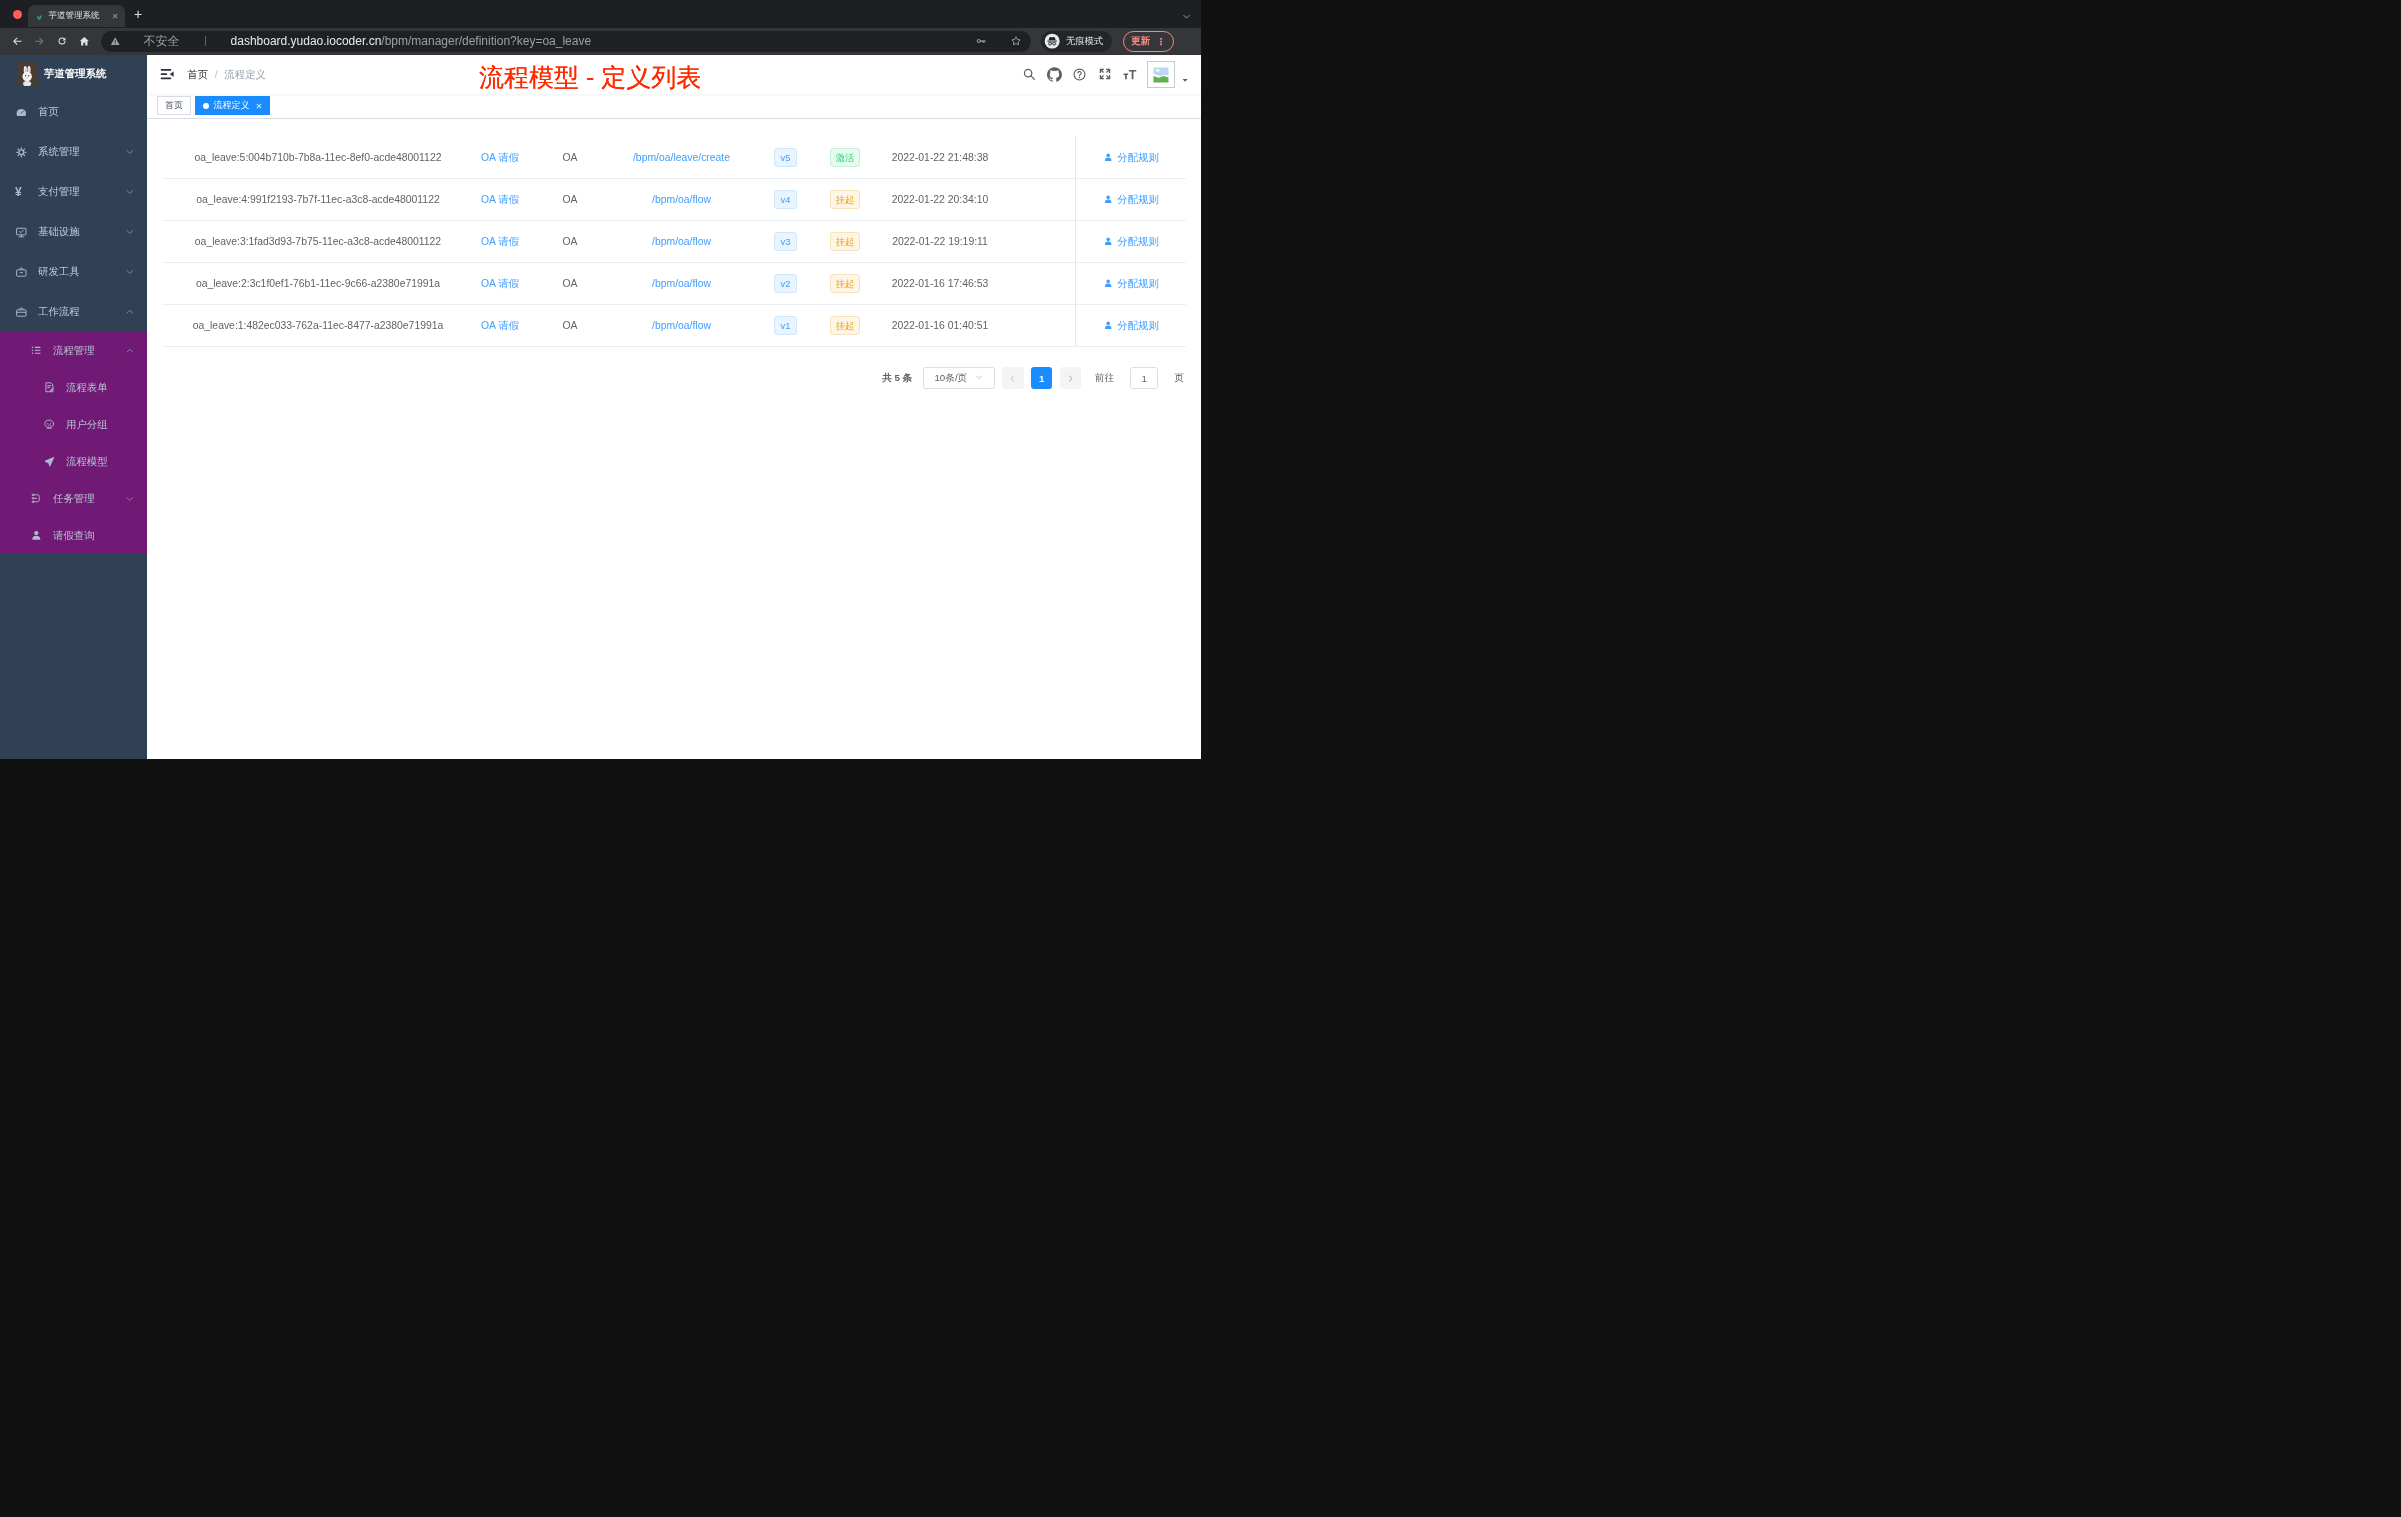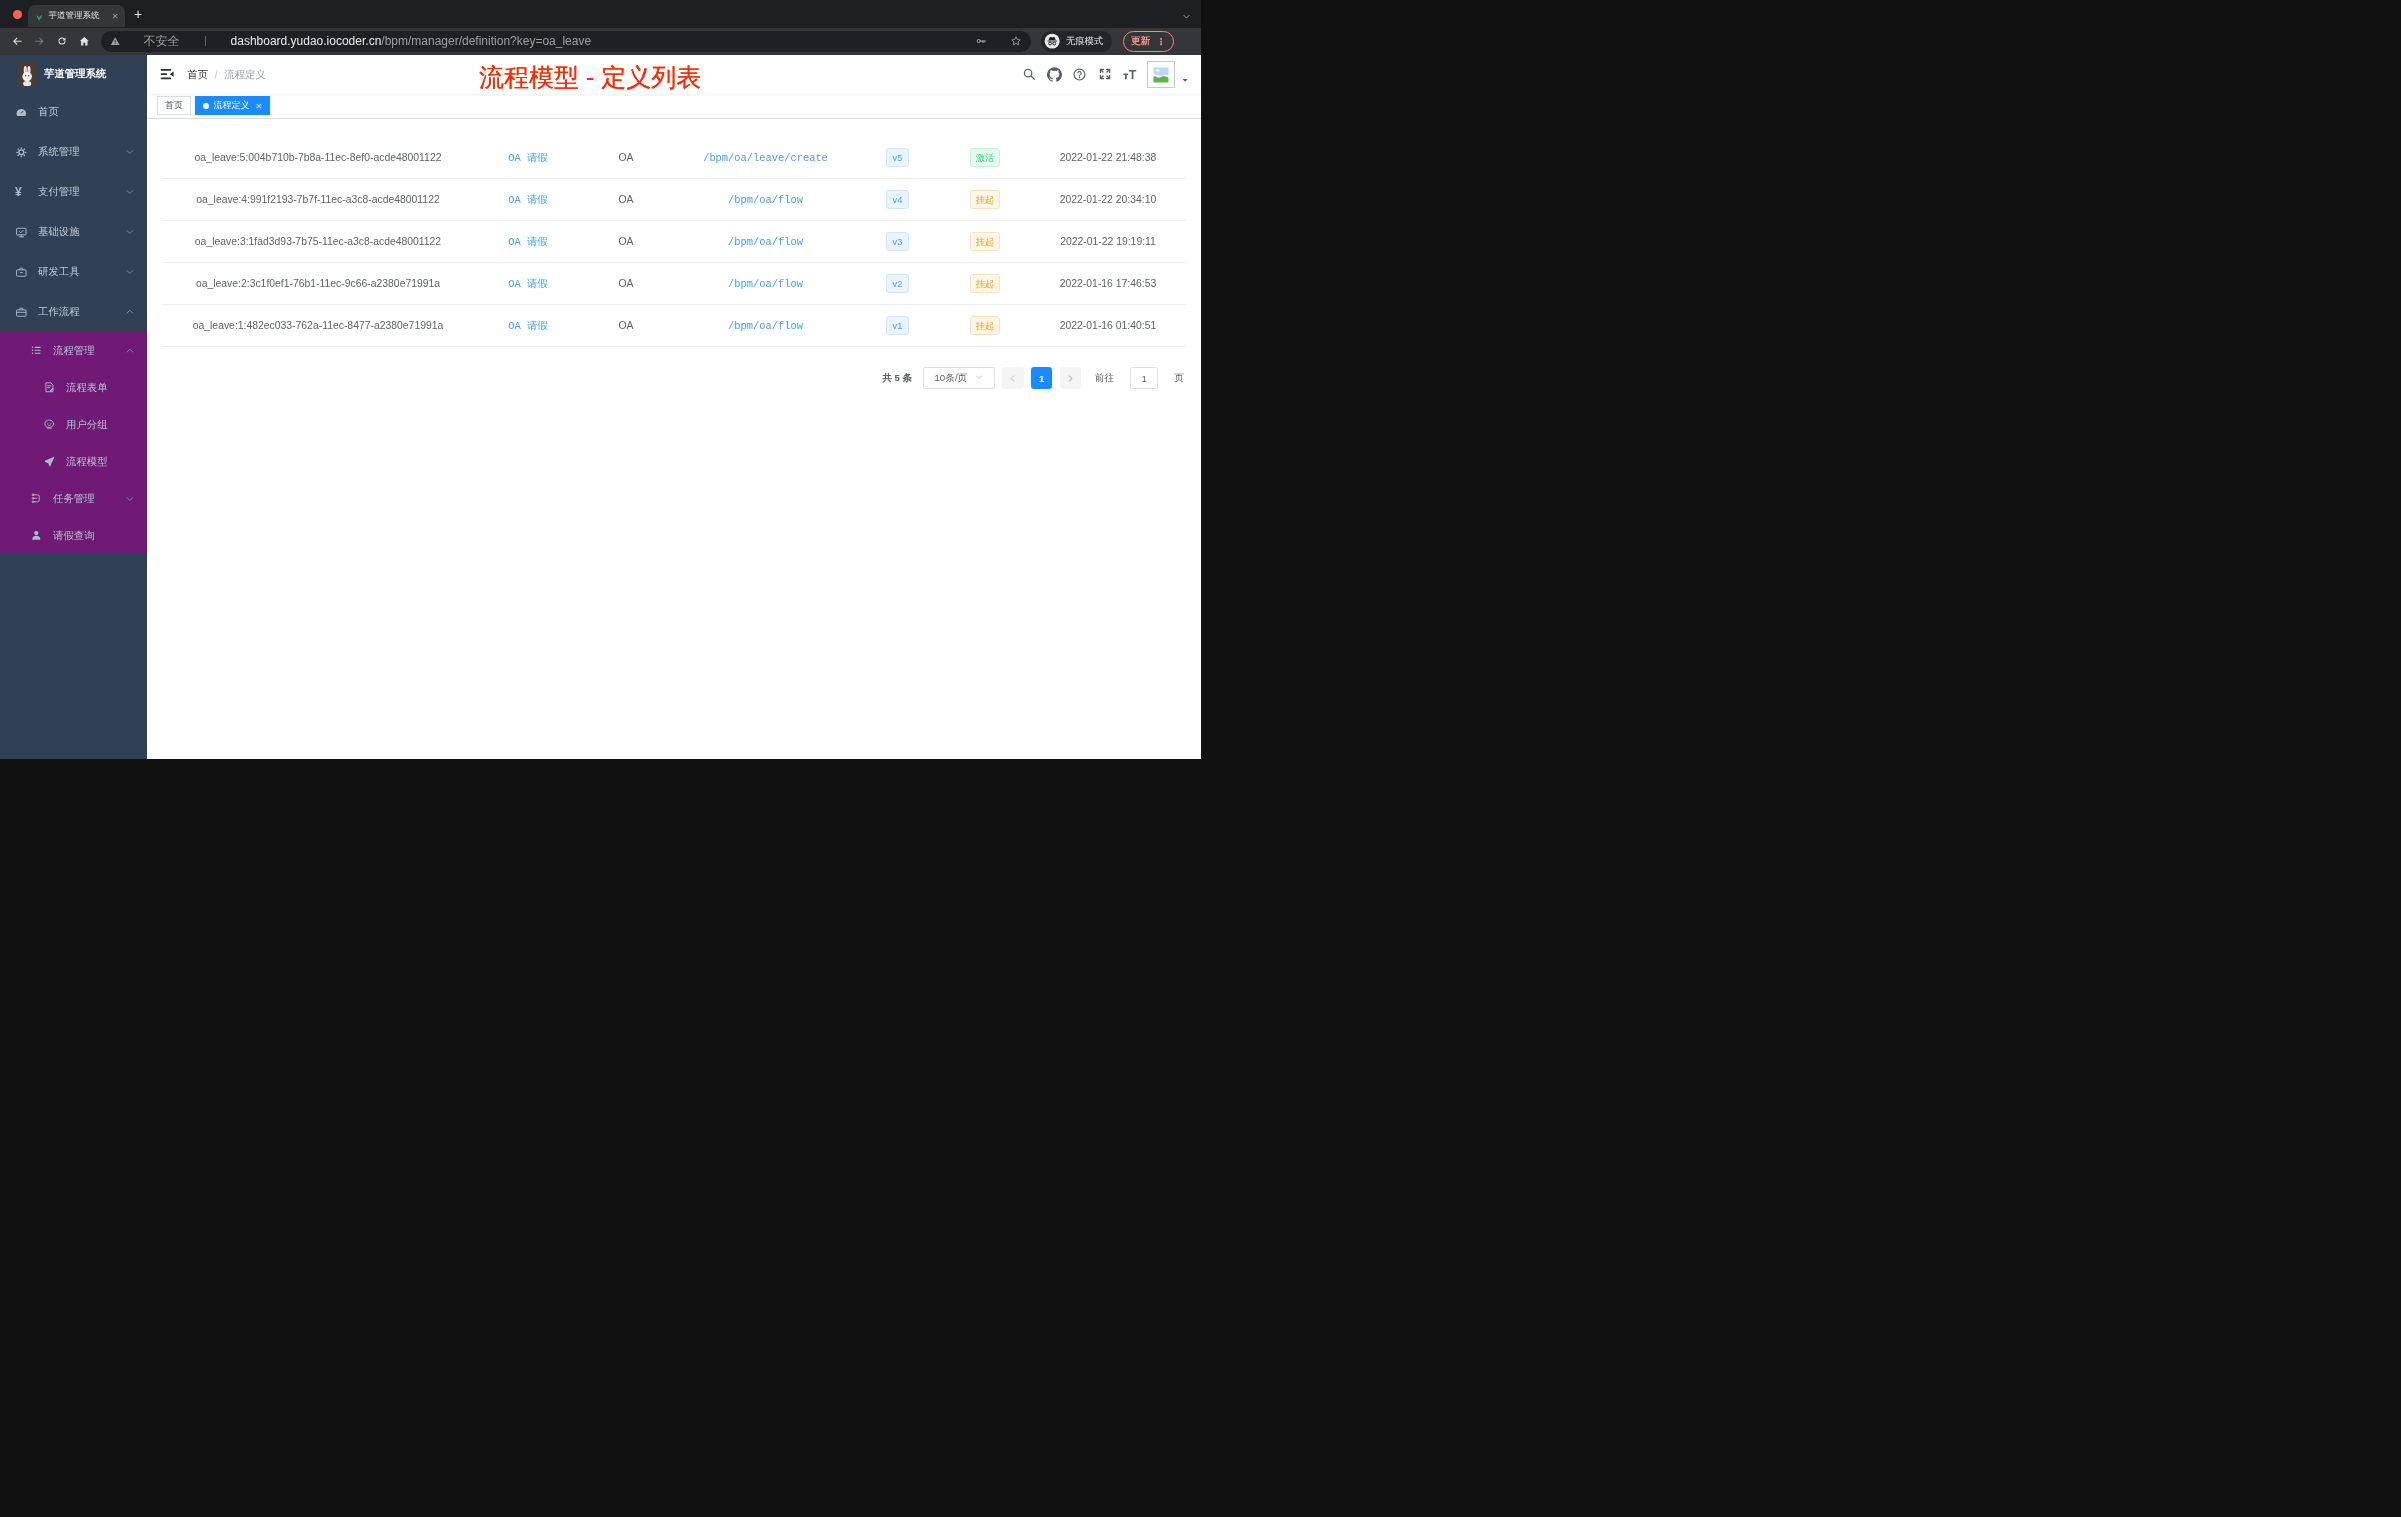--- a/index.html
+++ b/index.html
@@ -66,23 +66,23 @@
        border:0.7px solid #d8dce5;background:#fff;color:#495060;cursor:pointer;}
   .tag.active{background:var(--accent);border-color:var(--accent);color:#fff;}
   .tag .dot{width:6px;height:6px;border-radius:50%;background:#fff;}
   .tag .tx{font-size:8.2px;margin-left:1.5px;opacity:.9;}
 
   
   .content{padding:18.6px 15px 0 15px;}
   .grid-row{display:grid;grid-template-columns:312px 52px 88px 135px 73px 46px 144px 1fr 111px;align-items:center;}
   .thead{background:#f7f8fa;height:28px;border-bottom:0.7px solid #ebeef5;color:#5c6573;font-size:10.4px;font-weight:500;}
   .thead>div,.trow>div{text-align:center;padding:0 3px;overflow:hidden;white-space:nowrap;}
-  .trow{height:42px;border-bottom:0.7px solid #ebeef5;font-size:10.4px;color:#606266;background:#fff;gap:28px;}
+  .trow{height:42px;border-bottom:0.7px solid #ebeef5;font-size:10.4px;color:#606266;background:#fff;}
   .opcell{height:100%;display:flex;align-items:center;justify-content:center;border-left:0.7px solid #e4e7ee;}
-  .link{color:#409eff;cursor:pointer;font-family:Liberation Mono, monospace;}
+  .link{color:#409eff;cursor:pointer;}
   .badge{display:inline-block;min-width:16.3px;padding:2.2px 5.2px;border-radius:3px;font-size:9.3px;line-height:1.3;}
   .b-ver{background:#e9f4ff;border:0.7px solid #cfe6fb;color:#409eff;}
   .b-success{background:#e7faef;border:0.7px solid #c6f1d8;color:#2fd078;}
   .b-warning{background:#fdf5e6;border:0.7px solid #f6e3bd;color:#efa213;}
   .act-link{display:inline-flex;align-items:center;gap:3.7px;color:#409eff;font-size:10.4px;cursor:pointer;}
   .act-link svg{width:10.4px;height:10.4px;}
 
   
   .pagination{margin-top:20px;display:flex;align-items:center;justify-content:flex-end;gap:7.4px;
               font-size:9.7px;color:#606266;padding-right:2.2px;}

